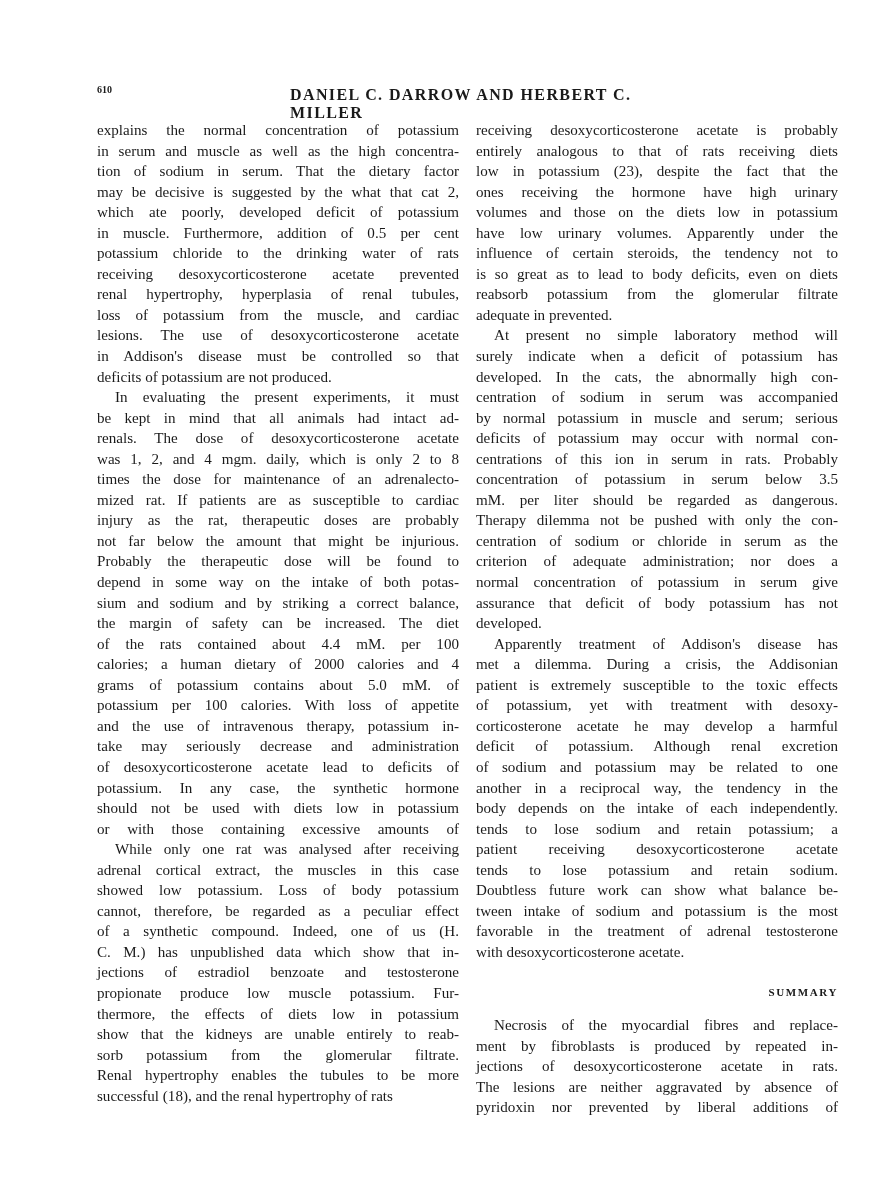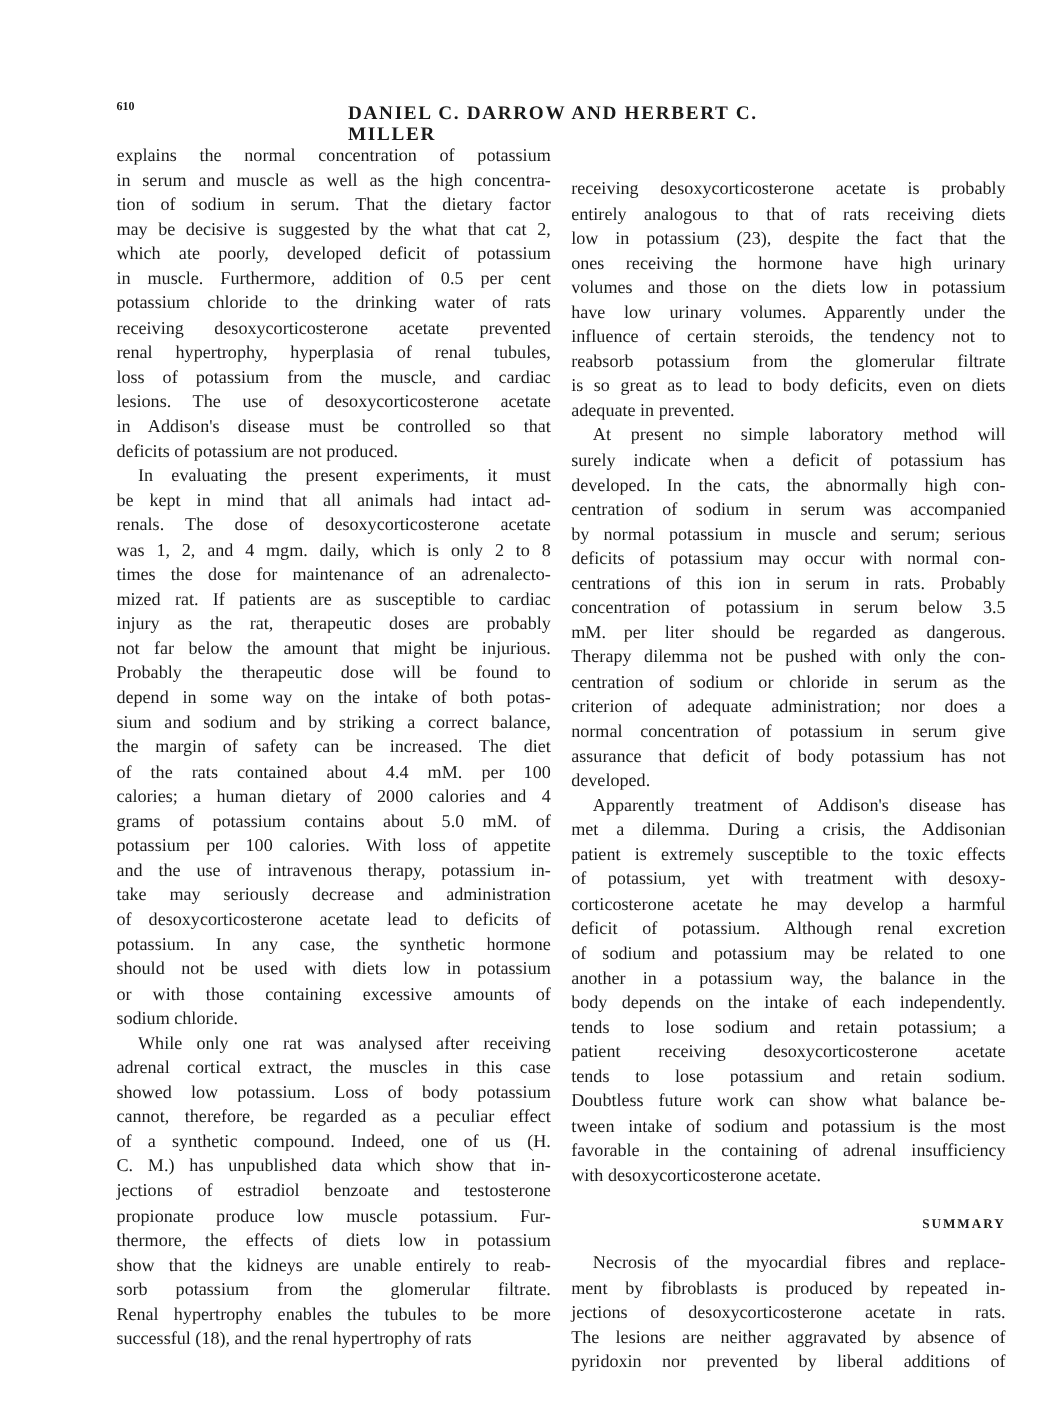--- a/index.html
+++ b/index.html
@@ -4,21 +4,21 @@
 <style>
   html, body { margin: 0; padding: 0; }
   body {
     width: 880px; height: 1185px; background: #ffffff; position: relative; overflow: hidden;
     font-family: "Liberation Serif", "DejaVu Serif", serif; color: #1a1a1a;
   }
   .page-number { position: absolute; left: 97px; top: 84px; font-size: 10px; font-weight: bold; }
   .running-head { position: absolute; left: 290px; top: 86px; width: 360px; font-size: 16px; font-weight: bold; letter-spacing: 1.4px; }
   .column { position: absolute; top: 120px; width: 362px; font-size: 15.1px; line-height: 20.55px; }
   .col-left { left: 97px; }
-  .col-right { left: 476px; margin-top: 28px; }
+  .col-right { left: 476px; }
   .line { display: block; white-space: nowrap; text-align: justify; text-align-last: justify; height: 20.55px; overflow: visible; }
   .line.last { text-align-last: left; }
   .line.indent { padding-left: 18px; }
   .section-heading { display: block; text-align: right; font-size: 11px; letter-spacing: 1.6px; font-weight: bold; height: 20.55px; margin-top: 20px; margin-bottom: 12px; }
 </style>
 </head>
 <body>
 
 <div class="page-number">610</div>
 <div class="running-head">DANIEL C. DARROW AND HERBERT C. MILLER</div>
@@ -52,21 +52,20 @@
     <span class="line">of the rats contained about 4.4 mM. per 100</span>
     <span class="line">calories; a human dietary of 2000 calories and 4</span>
     <span class="line">grams of potassium contains about 5.0 mM. of</span>
     <span class="line">potassium per 100 calories.  With loss of appetite</span>
     <span class="line">and the use of intravenous therapy, potassium in-</span>
     <span class="line">take may seriously decrease and administration</span>
     <span class="line">of desoxycorticosterone acetate lead to deficits of</span>
     <span class="line">potassium.  In any case, the synthetic hormone</span>
     <span class="line">should not be used with diets low in potassium</span>
     <span class="line">or with those containing excessive amounts of</span>
-    <span class="line last">sodium chloride.</span>
     <span class="line indent">While only one rat was analysed after receiving</span>
     <span class="line">adrenal cortical extract, the muscles in this case</span>
     <span class="line">showed low potassium.  Loss of body potassium</span>
     <span class="line">cannot, therefore, be regarded as a peculiar effect</span>
     <span class="line">of a synthetic compound.  Indeed, one of us (H.</span>
     <span class="line">C. M.) has unpublished data which show that in-</span>
     <span class="line">jections of estradiol benzoate and testosterone</span>
     <span class="line">propionate produce low muscle potassium.  Fur-</span>
     <span class="line">thermore, the effects of diets low in potassium</span>
     <span class="line">show that the kidneys are unable entirely to reab-</span>
@@ -75,22 +74,22 @@
     <span class="line last">successful (18), and the renal hypertrophy of rats</span>
   </div>
 <div class="column col-right" id="col-right">
     <span class="line">receiving desoxycorticosterone acetate is probably</span>
     <span class="line">entirely analogous to that of rats receiving diets</span>
     <span class="line">low in potassium (23), despite the fact that the</span>
     <span class="line">ones receiving the hormone have high urinary</span>
     <span class="line">volumes and those on the diets low in potassium</span>
     <span class="line">have low urinary volumes.  Apparently under the</span>
     <span class="line">influence of certain steroids, the tendency not to</span>
+    <span class="line">is so great as to lead to body deficits, even on diets</span>
     <span class="line">reabsorb potassium from the glomerular filtrate</span>
-    <span class="line">is so great as to lead to body deficits, even on diets</span>
     <span class="line last">adequate in prevented.</span>
     <span class="line indent">At present no simple laboratory method will</span>
     <span class="line">surely indicate when a deficit of potassium has</span>
     <span class="line">developed.  In the cats, the abnormally high con-</span>
     <span class="line">centration of sodium in serum was accompanied</span>
     <span class="line">by normal potassium in muscle and serum; serious</span>
     <span class="line">deficits of potassium may occur with normal con-</span>
     <span class="line">centrations of this ion in serum in rats.  Probably</span>
     <span class="line">concentration of potassium in serum below 3.5</span>
     <span class="line">mM. per liter should be regarded as dangerous.</span>
@@ -100,28 +99,28 @@
     <span class="line">normal concentration of potassium in serum give</span>
     <span class="line">assurance that deficit of body potassium has not</span>
     <span class="line last">developed.</span>
     <span class="line indent">Apparently treatment of Addison's disease has</span>
     <span class="line">met a dilemma.  During a crisis, the Addisonian</span>
     <span class="line">patient is extremely susceptible to the toxic effects</span>
     <span class="line">of potassium, yet with treatment with desoxy-</span>
     <span class="line">corticosterone acetate he may develop a harmful</span>
     <span class="line">deficit of potassium.  Although renal excretion</span>
     <span class="line">of sodium and potassium may be related to one</span>
-    <span class="line">another in a potassium way, the balance in the</span>
+    <span class="line">another in a reciprocal way, the tendency in the</span>
     <span class="line">body depends on the intake of each independently.</span>
     <span class="line">tends to lose sodium and retain potassium; a</span>
     <span class="line">patient receiving desoxycorticosterone acetate</span>
     <span class="line">tends to lose potassium and retain sodium.</span>
     <span class="line">Doubtless future work can show what balance be-</span>
     <span class="line">tween intake of sodium and potassium is the most</span>
-    <span class="line">favorable in the containing of adrenal insufficiency</span>
+    <span class="line">favorable in the treatment of adrenal testosterone</span>
     <span class="line last">with desoxycorticosterone acetate.</span>
     <span class="section-heading">SUMMARY</span>
     <span class="line indent">Necrosis of the myocardial fibres and replace-</span>
     <span class="line">ment by fibroblasts is produced by repeated in-</span>
     <span class="line">jections of desoxycorticosterone acetate in rats.</span>
     <span class="line">The lesions are neither aggravated by absence of</span>
     <span class="line">pyridoxin nor prevented by liberal additions of</span>
   </div>
 
 </body></html>

